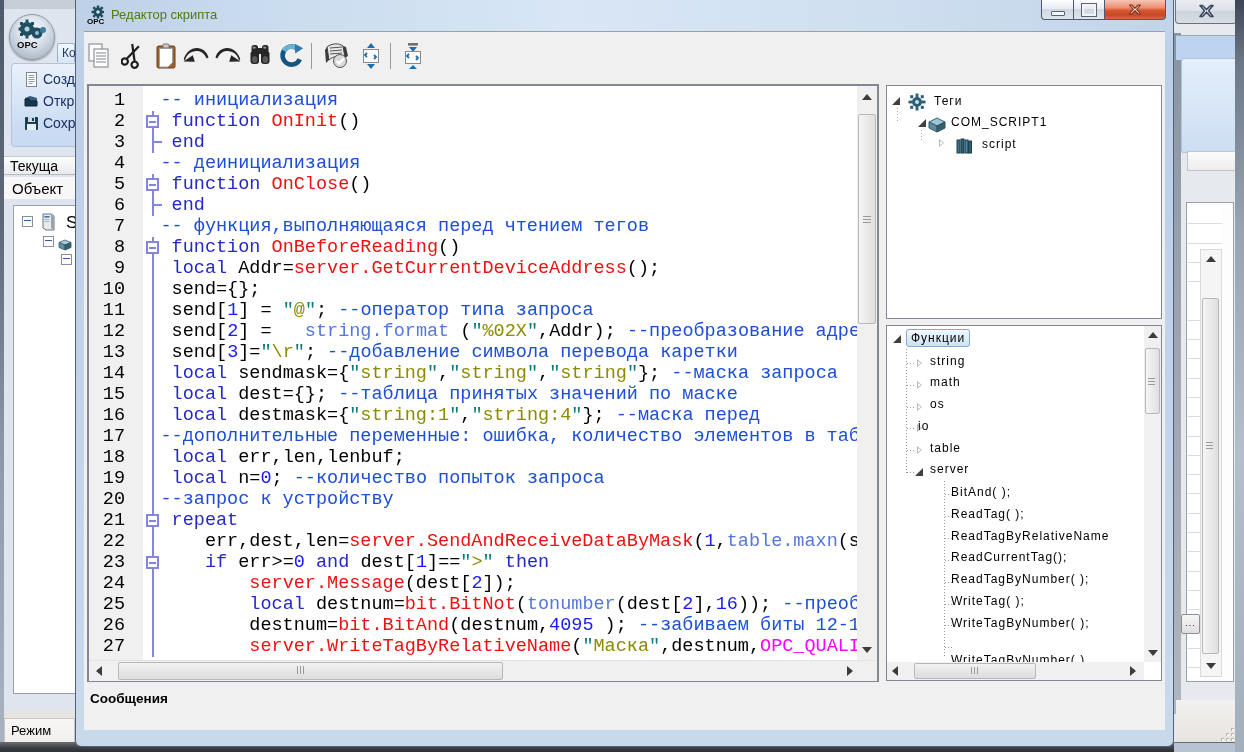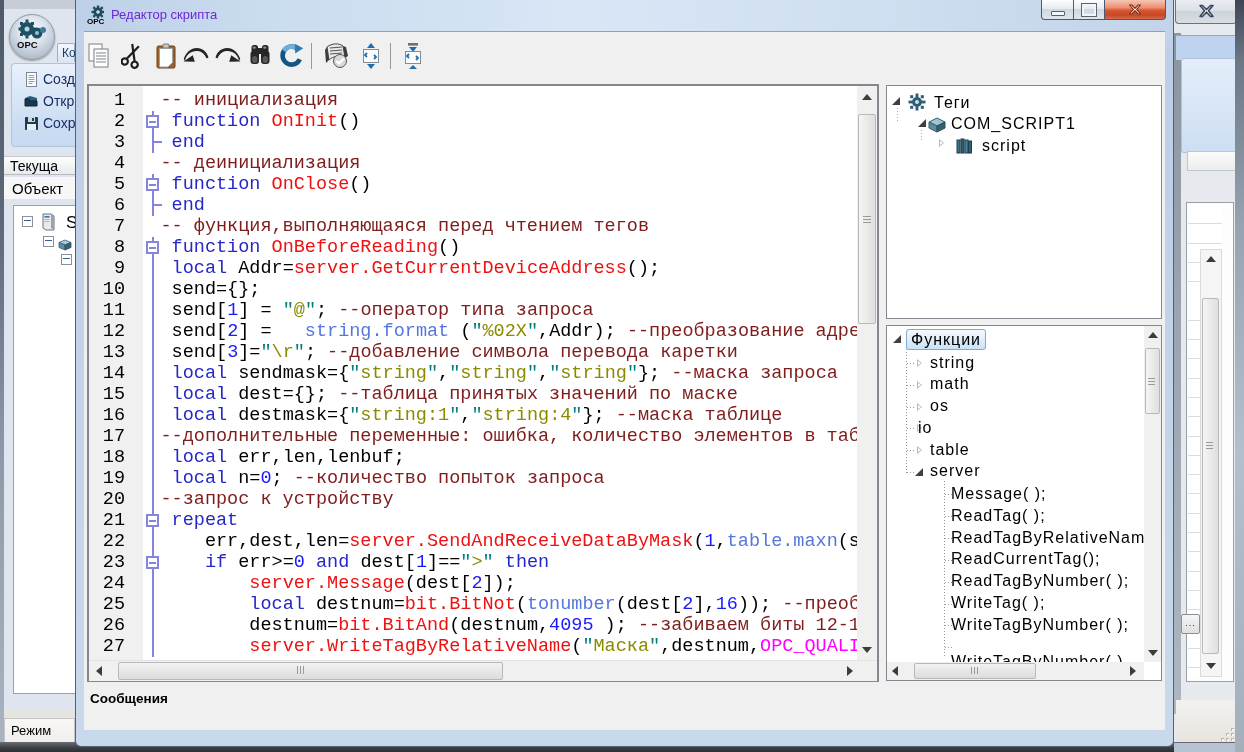--- a/index.html
+++ b/index.html
@@ -41,21 +41,21 @@
 .sbthumb{position:absolute;background:linear-gradient(90deg,#f5f5f5,#dfdfdf);border:1px solid #b8b8b8;border-radius:2px;box-sizing:border-box}
 .sbthumb.h{background:linear-gradient(180deg,#f2f2f2,#dcdcdc)}
 .grip{position:absolute;width:8px;height:1px;background:#9a9a9a}
 .grip.h{width:1px;height:8px}
 .arr{position:absolute;width:0;height:0}
 
 #dlg{left:75px;top:0;width:1099px;height:747px}
 #dlgFrame{left:0;top:0;width:1099px;height:747px;border:1px solid #50617a;border-top:none;border-radius:0 0 6px 6px;background:linear-gradient(180deg,#d0def0 0%,#c4d5ea 3%,#bccfe7 8%,#c9d9ec 100%);box-sizing:border-box}
 #titlebar{left:1px;top:0;width:1097px;height:31px;background:linear-gradient(90deg,#bed0e7 0%,#cadcef 18%,#d8e6f6 45%,#d1e0f1 70%,#c2d4ea 100%)}
 #titleicon{left:11px;top:5px;width:20px;height:20px}
-#titletext{left:36px;top:7px;font-size:13px;color:#6d28d9}
+#titletext{left:36px;top:7px;font-size:13px;color:#4d7c0f}
 
 .cbt{position:absolute;top:0;height:20px;box-sizing:border-box;border:1px solid #4c5a6b;border-top:none;background:linear-gradient(180deg,#fcfdfe 0%,#e7ecf2 45%,#cfd7e1 50%,#dfe5ec 100%)}
 #bmin{left:966px;width:33px;border-radius:0 0 0 4px}
 #bmax{left:998px;width:32px}
 #bclose{left:1029px;width:62px;border-radius:0 0 4px 0;background:linear-gradient(180deg,#f6c5b5 0%,#ec8f72 40%,#d9542f 55%,#c34a28 80%,#d8684a 100%)}
 .cbt .g{position:absolute;left:0;right:0;text-align:center;color:#fff;font-weight:bold}
 #bmin .g{top:11px;height:6px}
 #bmin .g i{display:block;margin:0 auto;width:12px;height:3px;background:#f4f7fa;border:1px solid #55606c;border-radius:1px}
 #bmax .g{top:4px;height:12px}
 #bmax .g i{display:block;margin:0 auto;width:10px;height:8px;border:2px solid #f2f5f8;outline:1px solid #5a6570;background:transparent}
@@ -64,33 +64,33 @@
 
 #toolbar{left:0;top:0;width:1081px;height:52px}
 .tsep{position:absolute;top:11px;width:1px;height:26px;background:#999}
 
 #codepanel{left:3px;top:52px;width:792px;height:598px;border:2px solid #828790;background:#fff;box-sizing:border-box}
 #gutter{left:0;top:0;width:54px;height:574px;background:#f0f0f0}
 #gutternums{left:0;top:4px;width:36px;white-space:pre;text-align:right;font-family:"Liberation Mono",monospace;font-size:18.5px;line-height:21px;color:#000}
 #foldcol{left:54px;top:0;width:19px;height:574px;background:#fff}
 #codeclip{left:73px;top:0;width:695px;height:574px;overflow:hidden;background:#fff}
 #code{position:absolute;left:-1.5px;top:4px;margin:0;font-family:"Liberation Mono",monospace;font-size:18.5px;line-height:21px;color:#000;white-space:pre}
-#code .k{color:#2428c8}#code .n{color:#1a1aff}#code .c{color:#7f1d1d}#code i{color:#077c7c;font-style:normal}#code b{color:#8b8b00;font-weight:normal}#code .f{color:#ee1111}#code .l{color:#5577dd}#code .m{color:#ff00ff}
+#code .k{color:#2428c8}#code .n{color:#1a1aff}#code .c{color:#1d4ed8}#code i{color:#077c7c;font-style:normal}#code b{color:#8b8b00;font-weight:normal}#code .f{color:#ee1111}#code .l{color:#5577dd}#code .m{color:#ff00ff}
 
 .fline{position:absolute;left:9px;width:2px;background:#8585dd}
 .fbox{position:absolute;left:3px;width:13px;height:13px;background:#fff;border:2px solid #8585dd;box-sizing:border-box}
 .fbox:after{content:"";position:absolute;left:1px;top:3.5px;width:7px;height:2px;background:#8585dd}
 .ftick{position:absolute;left:11px;width:8px;height:2px;background:#8585dd}
 
 #vscroll{left:768px;top:0;width:20px;height:574px;background:#f0f0f0}
 #hscroll{left:0;top:574px;width:788px;height:20px;background:#f0f0f0;border-top:1px solid #e2e2e2}
 
 #tagpanel{left:802px;top:53px;width:276px;height:234px;border:1px solid #828790;background:#fff;box-sizing:border-box;overflow:hidden}
 #funcpanel{left:802px;top:293px;width:276px;height:356px;border:1px solid #828790;background:#fff;box-sizing:border-box;overflow:hidden}
-.trow{position:absolute;white-space:nowrap;font-size:16px;letter-spacing:1px;color:#000}
+.trow{position:absolute;white-space:nowrap;font-size:12px;letter-spacing:1px;color:#000}
 .texp{position:absolute;width:8px;height:8px;background:#404040;clip-path:polygon(100% 0,100% 100%,0 100%)}
 .tcol{position:absolute;width:0;height:0;border-left:5px solid #b8b8b8;border-top:4px solid transparent;border-bottom:4px solid transparent}.tcol:after{content:"";position:absolute;left:-4px;top:-2.5px;width:0;height:0;border-left:3px solid #fff;border-top:2.5px solid transparent;border-bottom:2.5px solid transparent}
 
 #msglabel{left:6px;top:659px;font-size:13.5px;font-weight:bold;color:#000}
 </style></head><body>
 <div id="root">
 
   <div id="bgleft" class="abs"></div>
   <div id="bgtopband" class="abs"></div>
   <div id="bgtab" class="abs">Ко</div>
@@ -367,21 +367,21 @@
  <span class="k">end</span>
 <span class="c">-- функция,выполняющаяся перед чтением тегов</span>
  <span class="k">function</span> <span class="f">OnBeforeReading</span>()
  <span class="k">local</span> Addr=<span class="f">server.GetCurrentDeviceAddress</span>();
  send={};
  send[<span class="n">1</span>] = <i>"</i><b>@</b><i>"</i>; <span class="c">--оператор типа запроса</span>
  send[<span class="n">2</span>] =   <span class="l">string.format</span> (<i>"</i><b>%02X</b><i>"</i>,Addr); <span class="c">--преобразование адреса</span>
  send[<span class="n">3</span>]=<i>"</i><b>\r</b><i>"</i>; <span class="c">--добавление символа перевода каретки</span>
  <span class="k">local</span> sendmask={<i>"</i><b>string</b><i>"</i>,<i>"</i><b>string</b><i>"</i>,<i>"</i><b>string</b><i>"</i>}; <span class="c">--маска запроса</span>
  <span class="k">local</span> dest={}; <span class="c">--таблица принятых значений по маске</span>
- <span class="k">local</span> destmask={<i>"</i><b>string:1</b><i>"</i>,<i>"</i><b>string:4</b><i>"</i>}; <span class="c">--маска таблице</span>
+ <span class="k">local</span> destmask={<i>"</i><b>string:1</b><i>"</i>,<i>"</i><b>string:4</b><i>"</i>}; <span class="c">--маска перед</span>
 <span class="c">--дополнительные переменные: ошибка, количество элементов в таблице</span>
  <span class="k">local</span> err,len,lenbuf;
  <span class="k">local</span> n=<span class="n">0</span>; <span class="c">--количество попыток запроса</span>
 <span class="c">--запрос к устройству</span>
  <span class="k">repeat</span>
     err,dest,len=<span class="f">server.SendAndReceiveDataByMask</span>(<span class="n">1</span>,<span class="l">table.maxn</span>(send),send,sendmask)
     <span class="k">if</span> err&gt;=<span class="n">0</span> <span class="k">and</span> dest[<span class="n">1</span>]==<i>"</i><b>&gt;</b><i>"</i> <span class="k">then</span>
         <span class="f">server.Message</span>(dest[<span class="n">2</span>]);
         <span class="k">local</span> destnum=<span class="f">bit.BitNot</span>(<span class="l">tonumber</span>(dest[<span class="n">2</span>],<span class="n">16</span>)); <span class="c">--преобразование</span>
         destnum=<span class="f">bit.BitAnd</span>(destnum,<span class="n">4095</span> ); <span class="c">--забиваем биты 12-15</span>
@@ -458,21 +458,21 @@
           <div class="abs" style="left:20px;top:102px;width:9px;height:1px;background:repeating-linear-gradient(90deg,#999 0,#999 1px,transparent 1px,transparent 3px)"></div>
           <div class="tcol" style="left:30px;top:98px"></div>
           <div class="trow" style="left:31px;top:93px">io</div>
           <div class="abs" style="left:20px;top:124px;width:9px;height:1px;background:repeating-linear-gradient(90deg,#999 0,#999 1px,transparent 1px,transparent 3px)"></div>
           <div class="tcol" style="left:30px;top:120px"></div>
           <div class="trow" style="left:43px;top:115px">table</div>
           <div class="abs" style="left:20px;top:146px;width:9px;height:1px;background:repeating-linear-gradient(90deg,#999 0,#999 1px,transparent 1px,transparent 3px)"></div>
           <div class="texp" style="left:28px;top:142px"></div>
           <div class="trow" style="left:43px;top:136px">server</div>
           <div class="abs" style="left:58px;top:168px;width:9px;height:1px;background:repeating-linear-gradient(90deg,#999 0,#999 1px,transparent 1px,transparent 3px)"></div>
-          <div class="trow" style="left:64px;top:159px">Message( );</div>
+          <div class="trow" style="left:64px;top:159px">BitAnd( );</div>
           <div class="abs" style="left:58px;top:190px;width:9px;height:1px;background:repeating-linear-gradient(90deg,#999 0,#999 1px,transparent 1px,transparent 3px)"></div>
           <div class="trow" style="left:64px;top:181px">ReadTag( );</div>
           <div class="abs" style="left:58px;top:212px;width:9px;height:1px;background:repeating-linear-gradient(90deg,#999 0,#999 1px,transparent 1px,transparent 3px)"></div>
           <div class="trow" style="left:64px;top:203px">ReadTagByRelativeName</div>
           <div class="abs" style="left:58px;top:234px;width:9px;height:1px;background:repeating-linear-gradient(90deg,#999 0,#999 1px,transparent 1px,transparent 3px)"></div>
           <div class="trow" style="left:64px;top:224px">ReadCurrentTag();</div>
           <div class="abs" style="left:58px;top:256px;width:9px;height:1px;background:repeating-linear-gradient(90deg,#999 0,#999 1px,transparent 1px,transparent 3px)"></div>
           <div class="trow" style="left:64px;top:246px">ReadTagByNumber( );</div>
           <div class="abs" style="left:58px;top:278px;width:9px;height:1px;background:repeating-linear-gradient(90deg,#999 0,#999 1px,transparent 1px,transparent 3px)"></div>
           <div class="trow" style="left:64px;top:268px">WriteTag( );</div>

